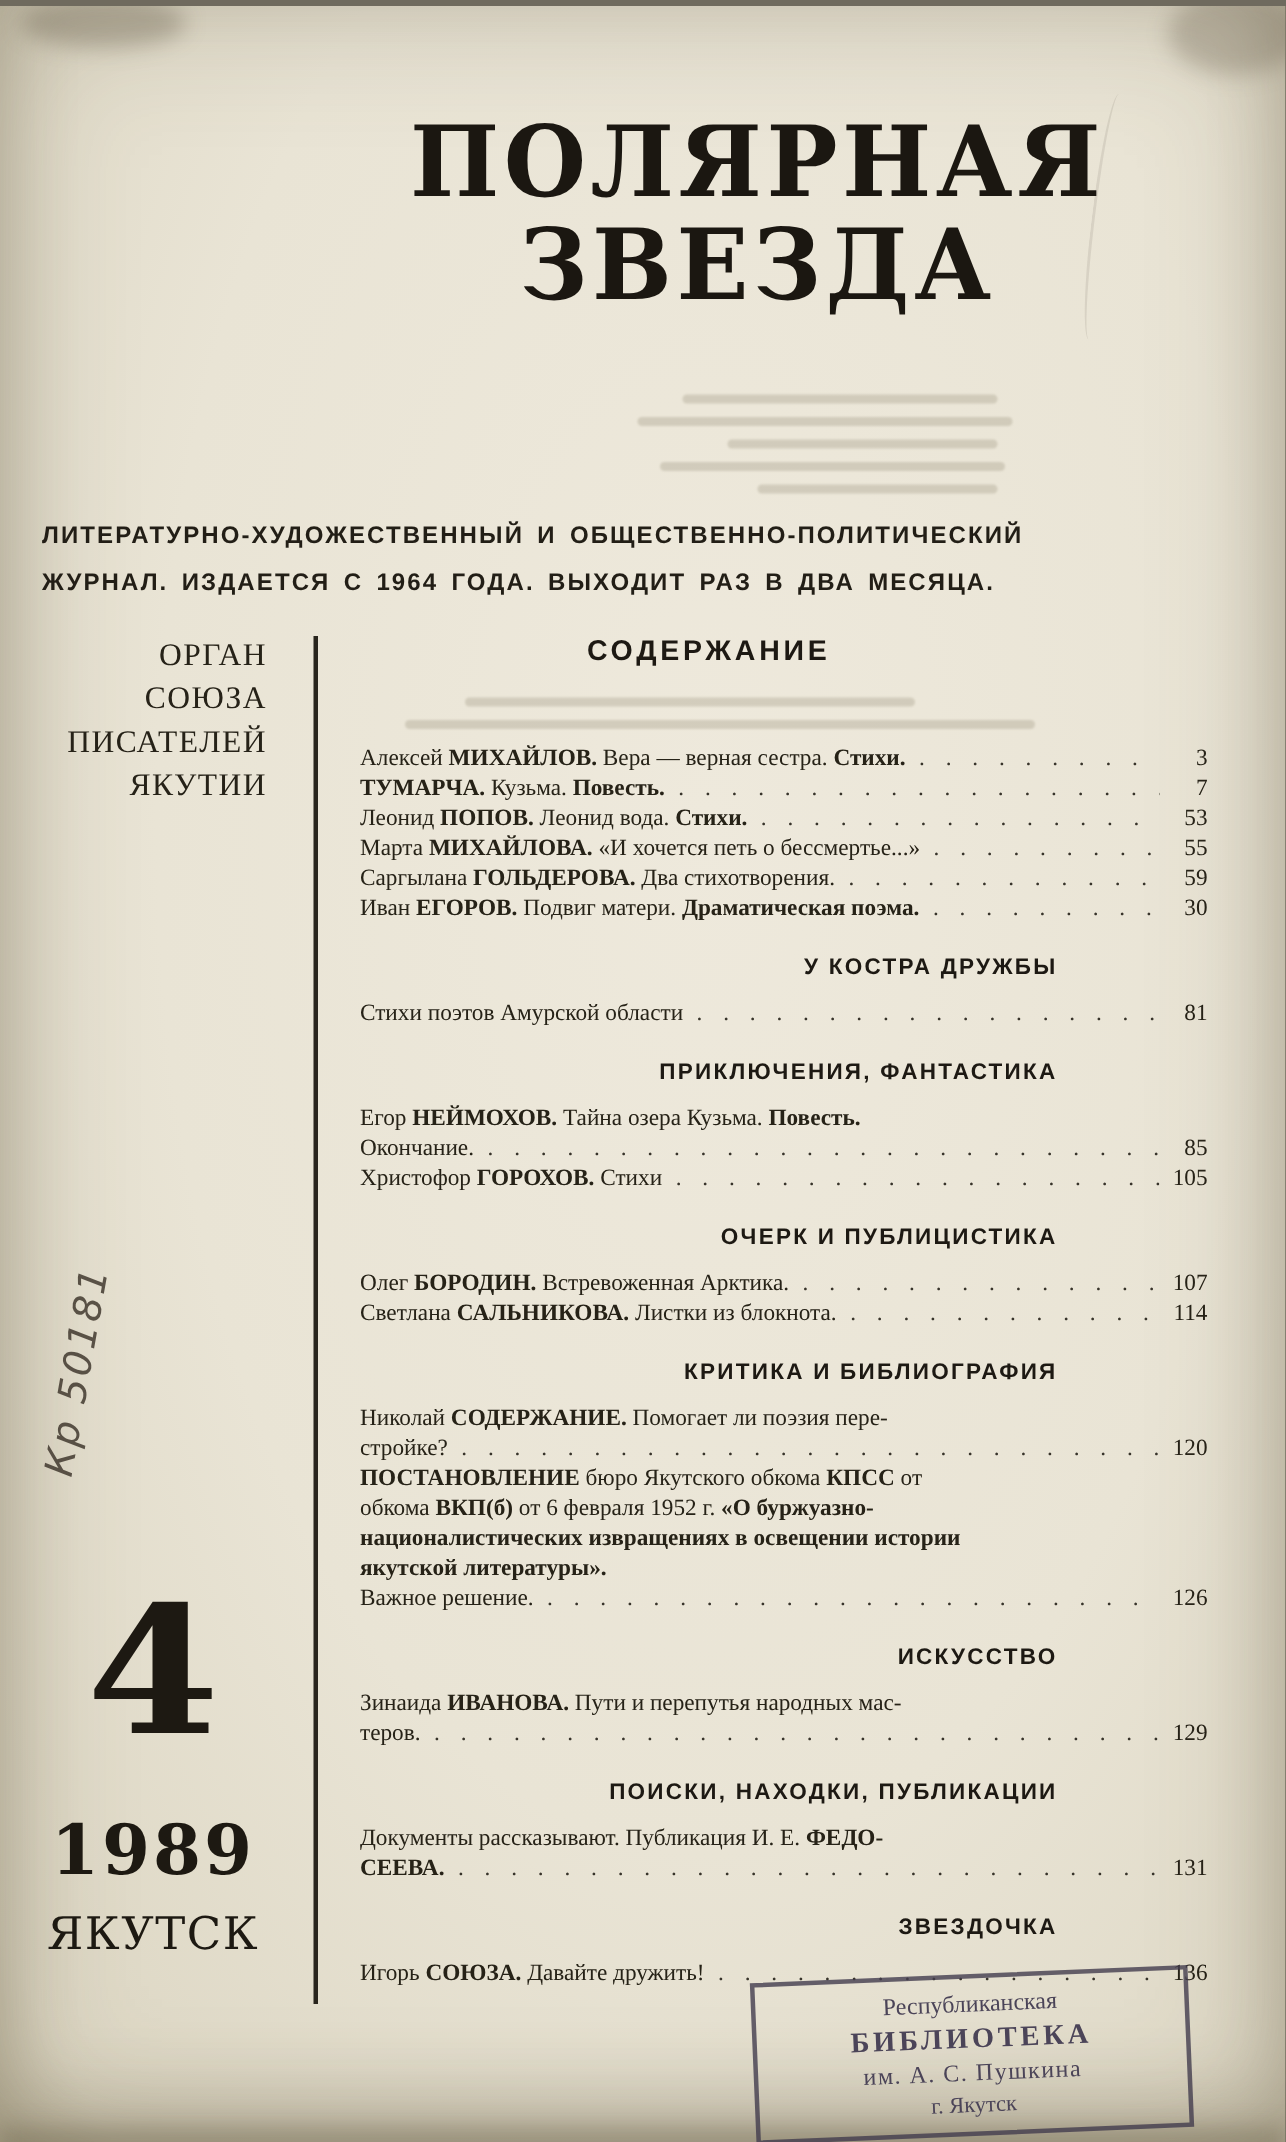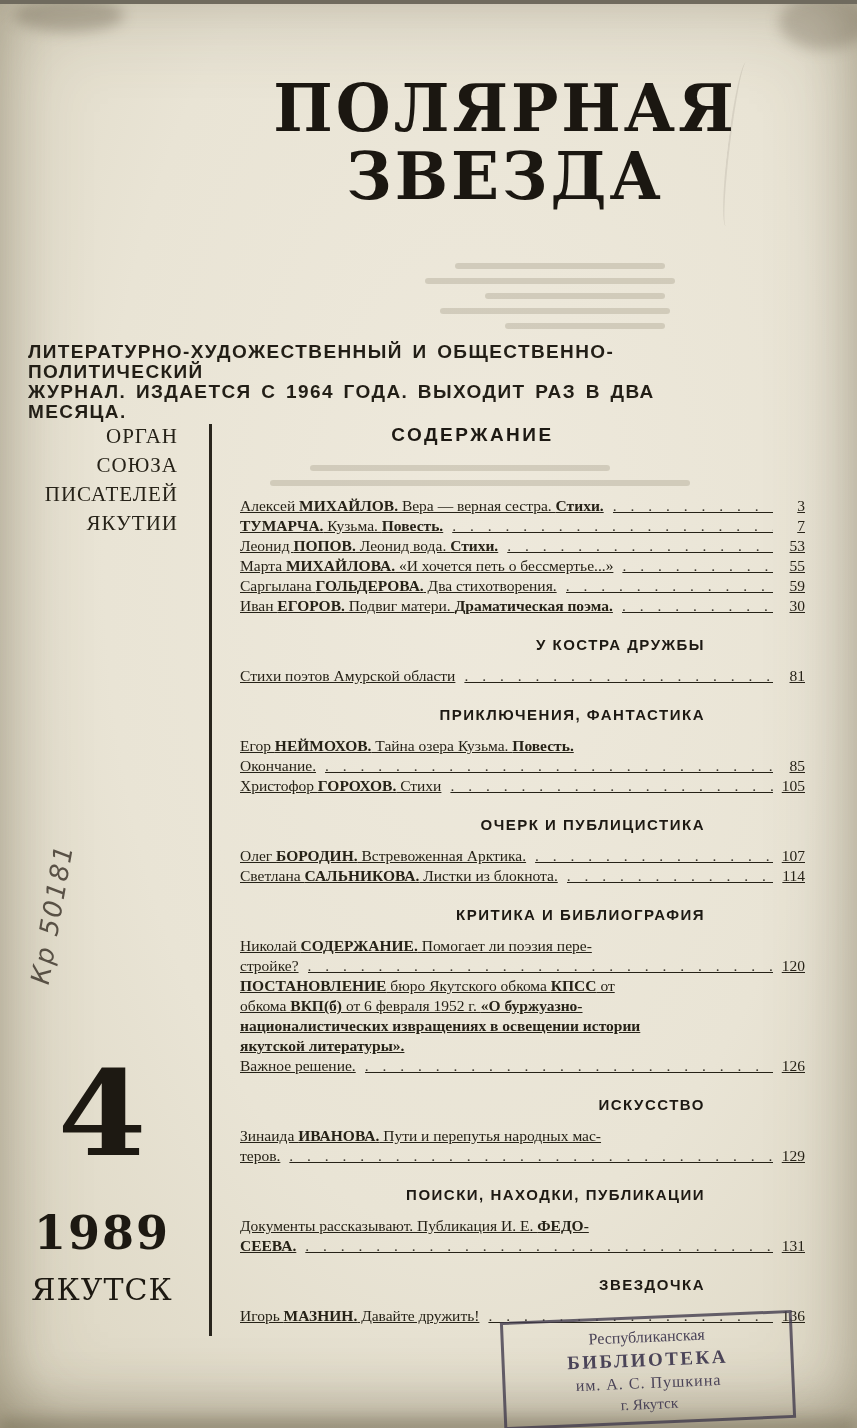--- a/index.html
+++ b/index.html
@@ -23,21 +23,21 @@
   .ghost{position:absolute;pointer-events:none;}
   .ghost .bar{height:6px;background:#968e78;opacity:.30;border-radius:3px;margin:9px 0;filter:blur(.7px);}
 
   
   .masthead{position:absolute;left:155px;top:72px;width:700px;text-align:center;
     font-family:"DejaVu Serif","Liberation Serif",serif;font-weight:700;
     font-size:63px;line-height:66px;letter-spacing:3px;color:#1b1711;
     transform:scaleY(1.04);}
   .subtitle{position:absolute;left:28px;top:338px;width:700px;
     font-family:"Liberation Sans","DejaVu Sans",sans-serif;font-weight:700;
-    font-size:19px;line-height:20px;letter-spacing:1.4px;word-spacing:3px;color:#221e16;}
+    font-size:16px;line-height:31px;letter-spacing:1.4px;word-spacing:3px;color:#221e16;}
 
   
   .organ{position:absolute;left:0;top:418px;width:178px;text-align:right;
     font-family:"Liberation Serif","DejaVu Serif",serif;
     font-size:21px;line-height:29px;letter-spacing:1px;color:#262218;}
   .divider{position:absolute;left:209px;top:420px;width:3px;height:912px;background:#29251d;}
   .issue{position:absolute;left:22px;top:1058px;width:160px;text-align:center;
     font-family:"DejaVu Serif","Liberation Serif",serif;color:#1d1912;}
   .issue-number{font-size:118px;line-height:104px;font-weight:700;transform:scaleX(1.08);}
   .issue-year{margin-top:44px;font-size:46px;line-height:46px;font-weight:700;letter-spacing:2px;}
@@ -50,21 +50,21 @@
   
   .toc{position:absolute;left:240px;top:420px;width:565px;
     font-family:"Liberation Serif","DejaVu Serif",serif;font-size:15.5px;color:#262217;}
   .toc-heading{margin:0 0 50px;padding-right:100px;text-align:center;
     font-family:"Liberation Sans","DejaVu Sans",sans-serif;
     font-size:19px;font-weight:700;letter-spacing:2.5px;color:#1d1913;}
   .toc-section-heading{margin:20px 0 13px;padding-right:100px;text-align:right;
     font-family:"Liberation Sans","DejaVu Sans",sans-serif;
     font-size:15px;font-weight:700;letter-spacing:1.5px;color:#1d1913;}
   .toc-item{margin:0;}
-  .toc-line{display:flex;align-items:flex-start;line-height:20px;text-decoration:underline;}
+  .toc-line{display:flex;align-items:flex-start;line-height:20px;}
   .line-text{white-space:pre-wrap;}
   .seg.bold{font-weight:700;}
   .leader{flex:1 1 0;min-width:12px;overflow:hidden;white-space:nowrap;
     letter-spacing:5px;margin:0 4px 0 9px;color:#37332a;}
   .page-num{min-width:28px;text-align:right;}
 
   
   .stamp{position:absolute;left:502px;top:1312px;width:292px;box-sizing:border-box;
     padding:7px 8px;border:3px solid rgba(66,60,78,.8);transform:rotate(-2.4deg);
     text-align:center;color:#4b4458;
@@ -272,21 +272,21 @@
               <span class="line-text"><span class="seg bold">СЕЕВА.</span></span>
               <span class="leader">. . . . . . . . . . . . . . . . . . . . . . . . . . . . . . . . . . . . . . . . . . . . . . . . . . . . . . . . . . . . . . . . . . . . . . </span>
               <span class="page-num">131</span>
             </div>
           </div>
         </section>
         <section class="toc-section">
           <div class="toc-section-heading">ЗВЕЗДОЧКА</div>
           <div class="toc-item">
             <div class="toc-line">
-              <span class="line-text"><span class="seg">Игорь </span><span class="seg bold">МАЗНИН.</span><span class="seg"> Давайте дружить!</span></span>
+              <span class="line-text"><span class="seg">Игорь </span><span class="seg bold">СОЮЗА.</span><span class="seg"> Давайте дружить!</span></span>
               <span class="leader">. . . . . . . . . . . . . . . . . . . . . . . . . . . . . . . . . . . . . . . . . . . . . . . . . . . . . . . . . . . . . . . . . . . . . . </span>
               <span class="page-num">136</span>
             </div>
           </div>
         </section>
       </div>
   </main>
 
   <div class="stamp">
     <div class="stamp-line1">Республиканская</div>

